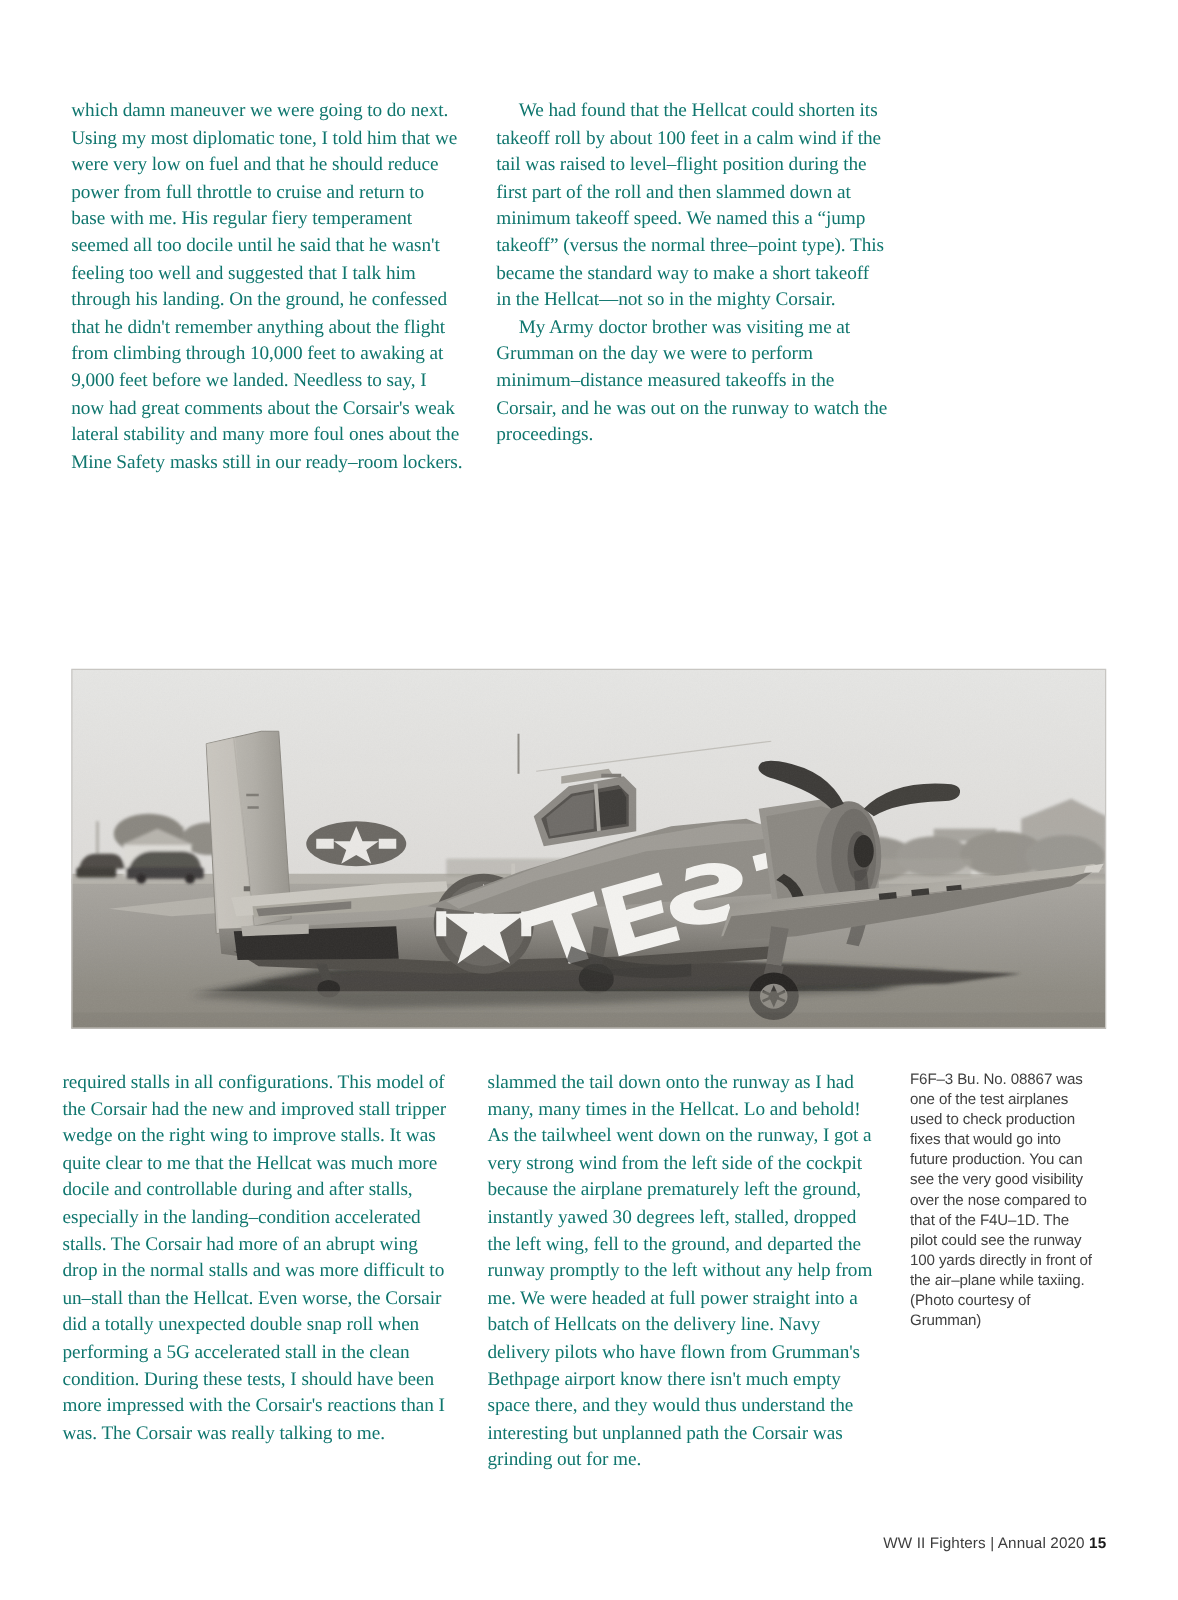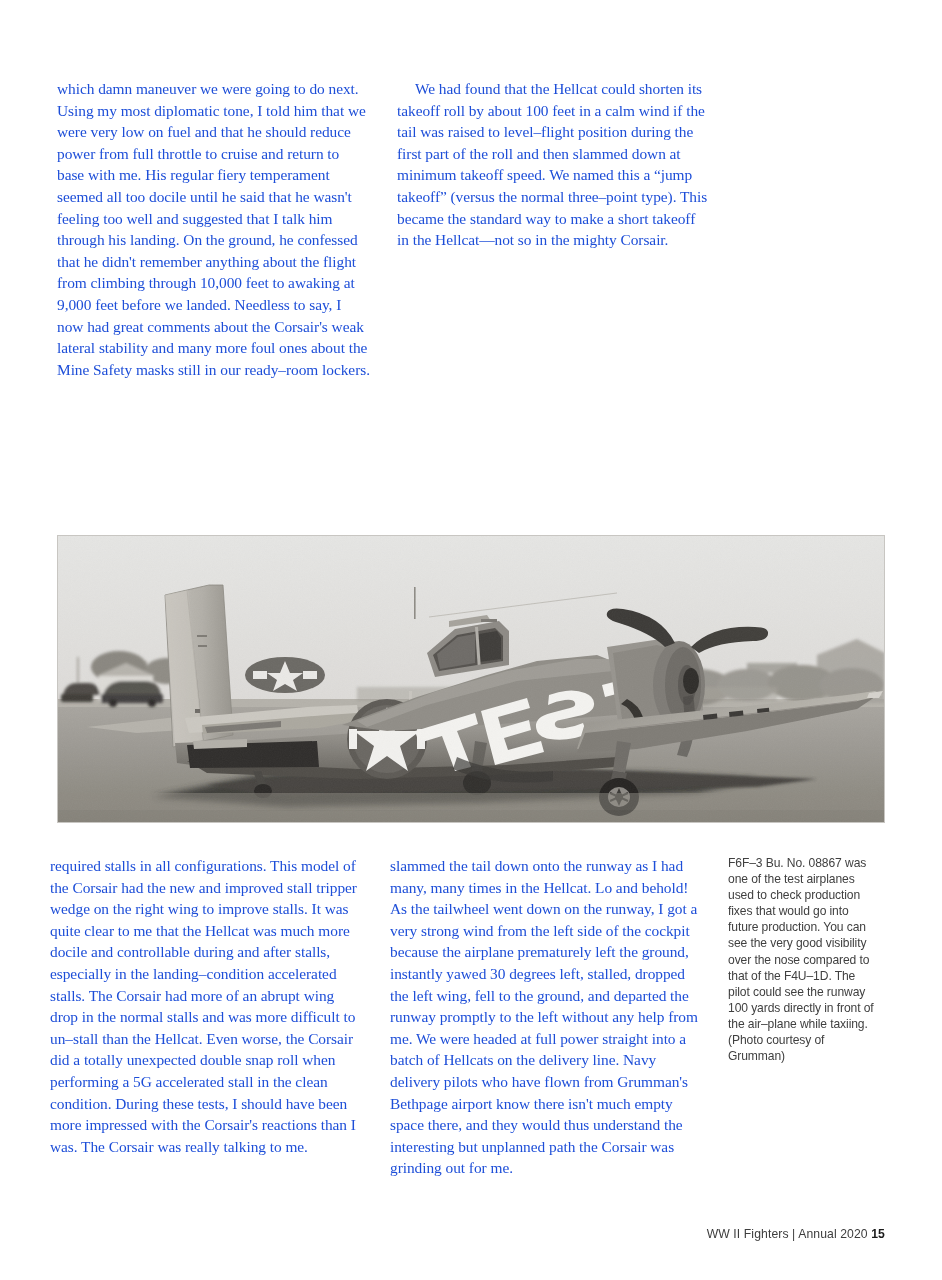--- a/index.html
+++ b/index.html
@@ -36,21 +36,21 @@
   }
   .col-top-1 { left: 0px;   width: 313px; }
   .col-top-2 { left: 340px; width: 313px; }
 
   p.body {
     margin: 0;
     font-family: "Liberation Serif", serif;
     font-size: 15.4px;
     line-height: 21.6px;
     text-align: left;
-    color: #1d4ed8;
+    color: #0f766e;
     letter-spacing: -0.05px;
   }
   p.body + p.body { text-indent: 18px; }
 
   h2.section-head {
     margin: 16px 0 1px 0;
     font-family: "Liberation Sans", sans-serif;
     font-size: 17.6px;
     line-height: 22px;
     font-weight: bold;
@@ -117,20 +117,21 @@
   <div class="top-cols">
 
     <div class="col col-top-1">
       <p class="body">which damn maneuver we were going to do next. Using my most diplomatic tone, I told him that we were very low on fuel and that he should reduce power from full throttle to cruise and return to base with me. His regular fiery temperament seemed all too docile until he said that he wasn't feeling too well and suggested that I talk him through his landing. On the ground, he confessed that he didn't remember anything about the flight from climbing through 10,000 feet to awaking at 9,000 feet before we landed. Needless to say, I now had great comments about the Corsair's weak lateral stability and many more foul ones about the Mine Safety masks still in our ready–room lockers.</p>
 
 
     </div>
 
     <div class="col col-top-2">
       <p class="body" style="text-indent:18px;">We had found that the Hellcat could shorten its takeoff roll by about 100 feet in a calm wind if the tail was raised to level–flight position during the first part of the roll and then slammed down at minimum takeoff speed. We named this a “jump takeoff” (versus the normal three–point type). This became the standard way to make a short takeoff in the Hellcat—not so in the mighty Corsair.</p>
+      <p class="body">My Army doctor brother was visiting me at Grumman on the day we were to perform minimum–distance measured takeoffs in the Corsair, and he was out on the runway to watch the proceedings.</p>
     </div>
 
   </div>
 
   <div class="photo-wrap">
     <svg viewBox="0 0 828 288" preserveAspectRatio="none">
       <defs>
         <linearGradient id="sky" x1="0" y1="0" x2="0" y2="1">
           <stop offset="0%" stop-color="#e6e6e4"></stop>
           <stop offset="60%" stop-color="#dddbd8"></stop>

